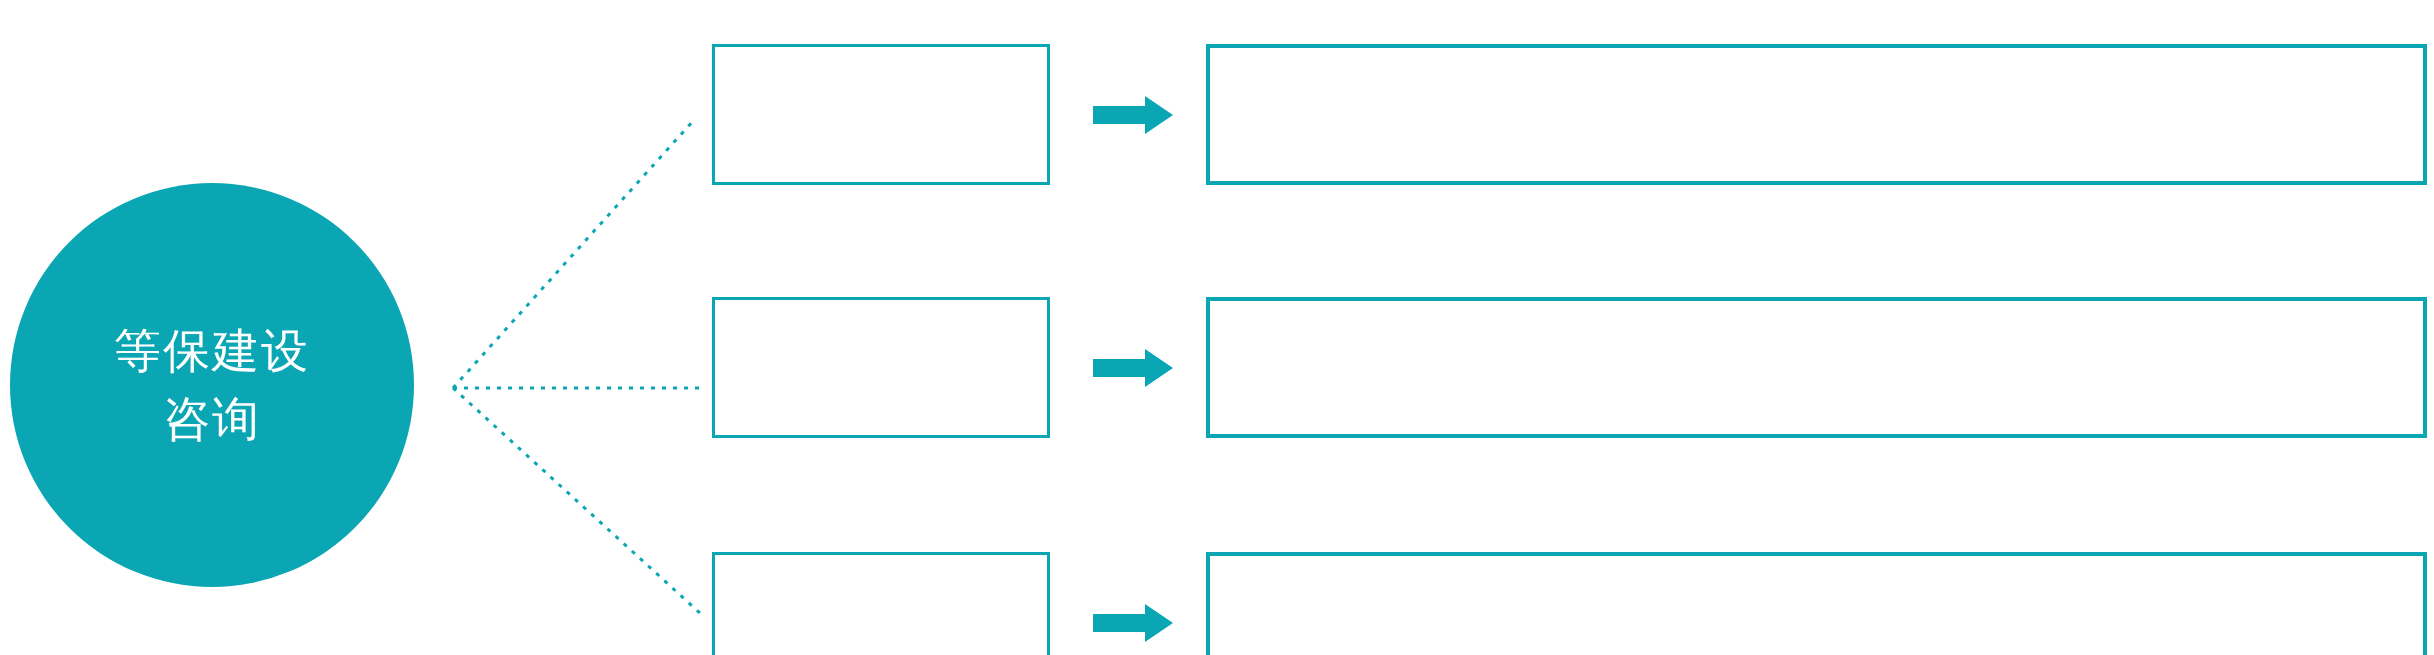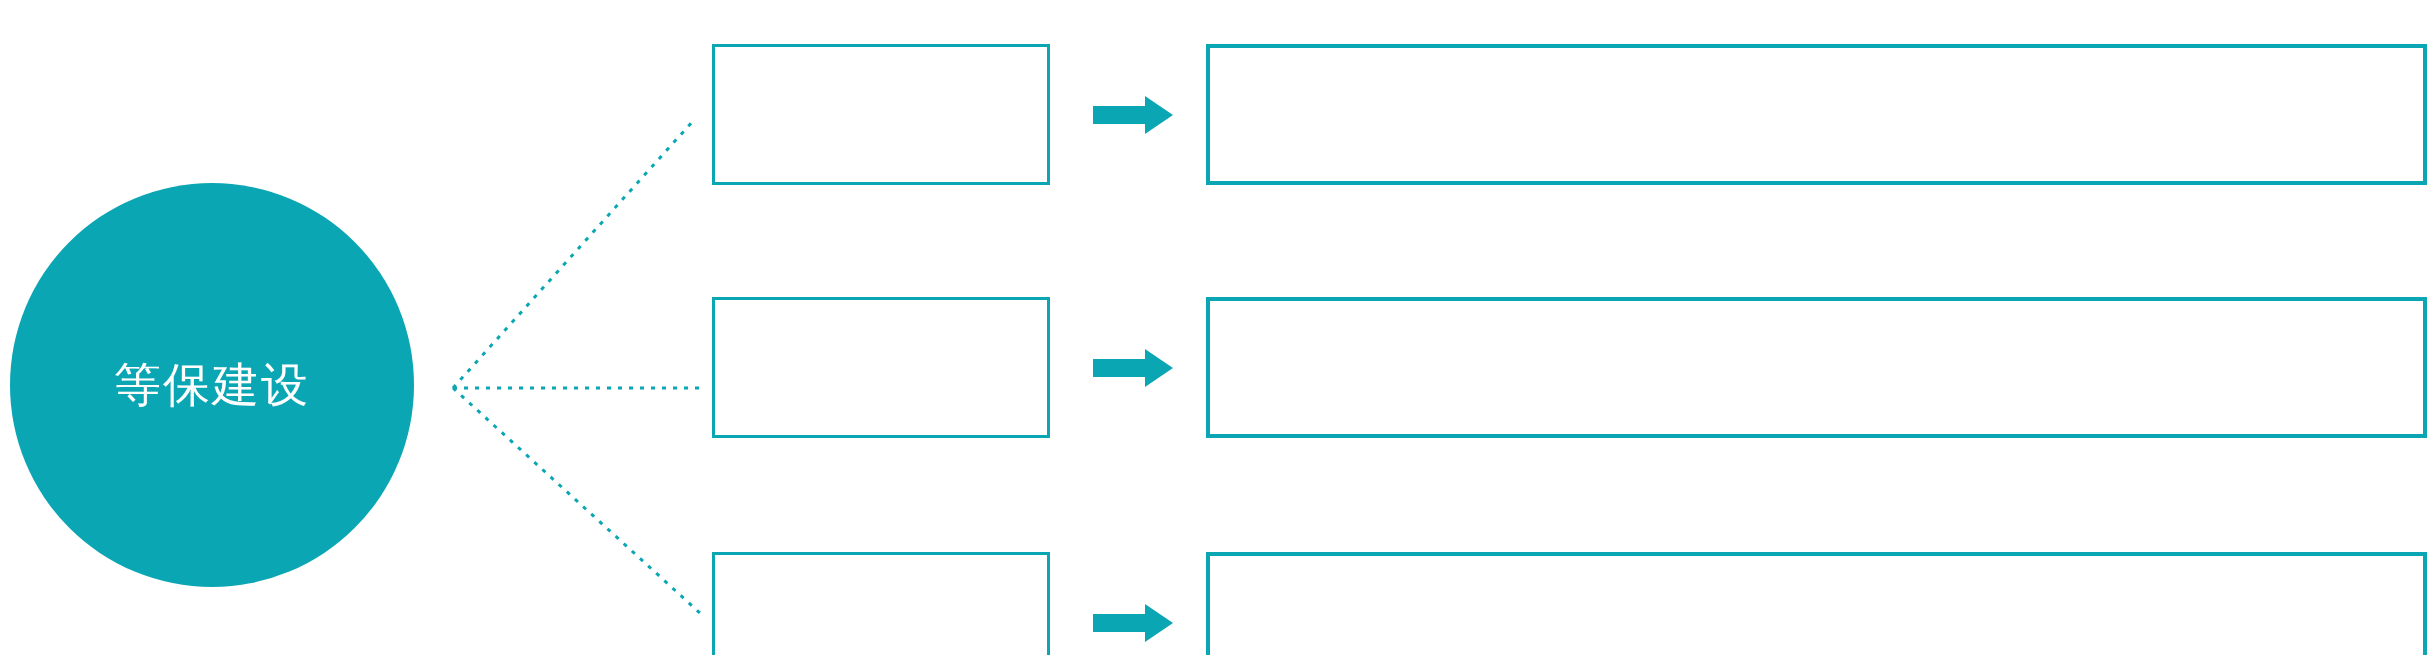--- a/index.html
+++ b/index.html
@@ -111,20 +111,21 @@
 <div class="canvas">
 
   <svg class="connector-overlay" viewBox="0 0 2434 655" aria-hidden="true">
     <path d="M 453 346 L 693 79"></path>
     <path d="M 453 346 L 705 346"></path>
     <path d="M 453 346 L 701 572"></path>
   </svg>
 
   <div class="hub-circle">
     <span>等保建设</span>
+    <span>咨询</span>
   </div>
 
   <div class="branch-row row-1">
     <div class="step-box">
       <span></span>
     </div>
     <svg class="arrow-icon" viewBox="0 0 82 38" aria-hidden="true">
       <path d="M0,10 L52,10 L52,0 L80,19 L52,38 L52,28 L0,28 Z"></path>
     </svg>
     <div class="detail-box">

